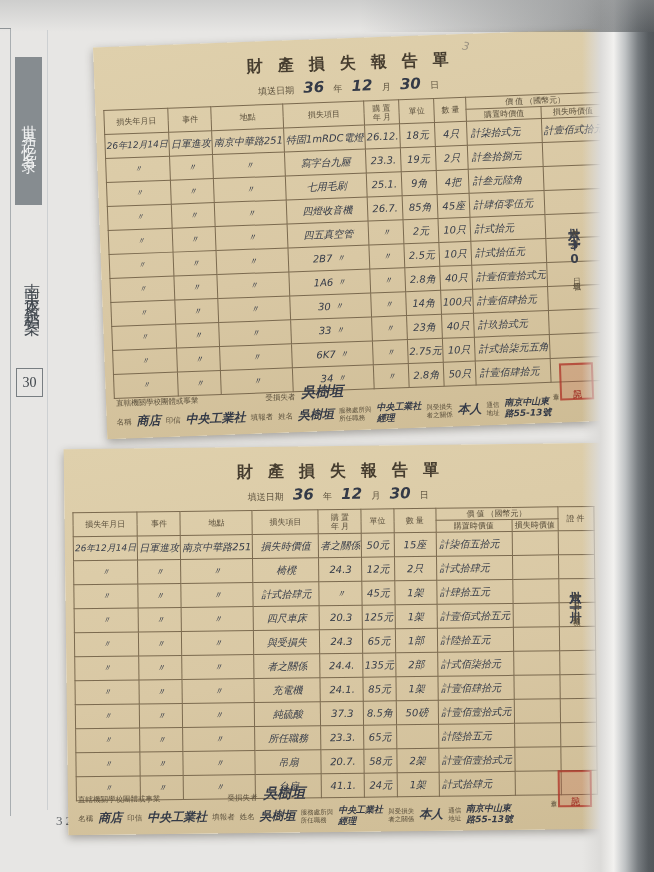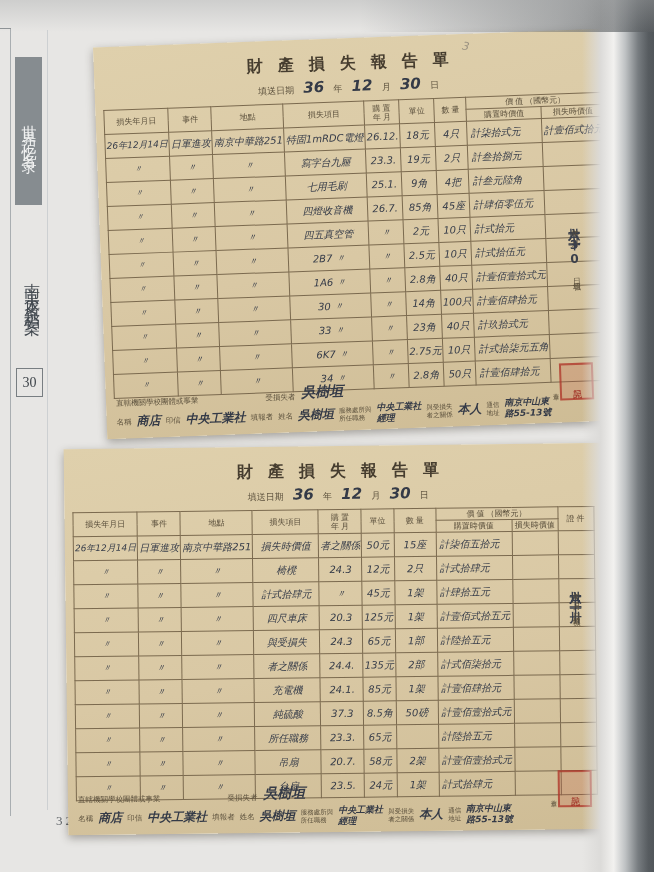--- a/index.html
+++ b/index.html
@@ -477,21 +477,21 @@
           <td>2架</td>
           <td>計壹佰壹拾式元</td>
           <td></td>
           <td></td>
         </tr>
         <tr>
           <td>〃</td>
           <td>〃</td>
           <td>〃</td>
           <td>台扇</td>
-          <td>23.5.</td>
+          <td>41.1.</td>
           <td>24元</td>
           <td>1架</td>
           <td>計式拾肆元</td>
           <td></td>
           <td></td>
         </tr>
       </tbody>
   </table>
   <div class="margin-date">
     <span class="md-ink">卅六</span>

